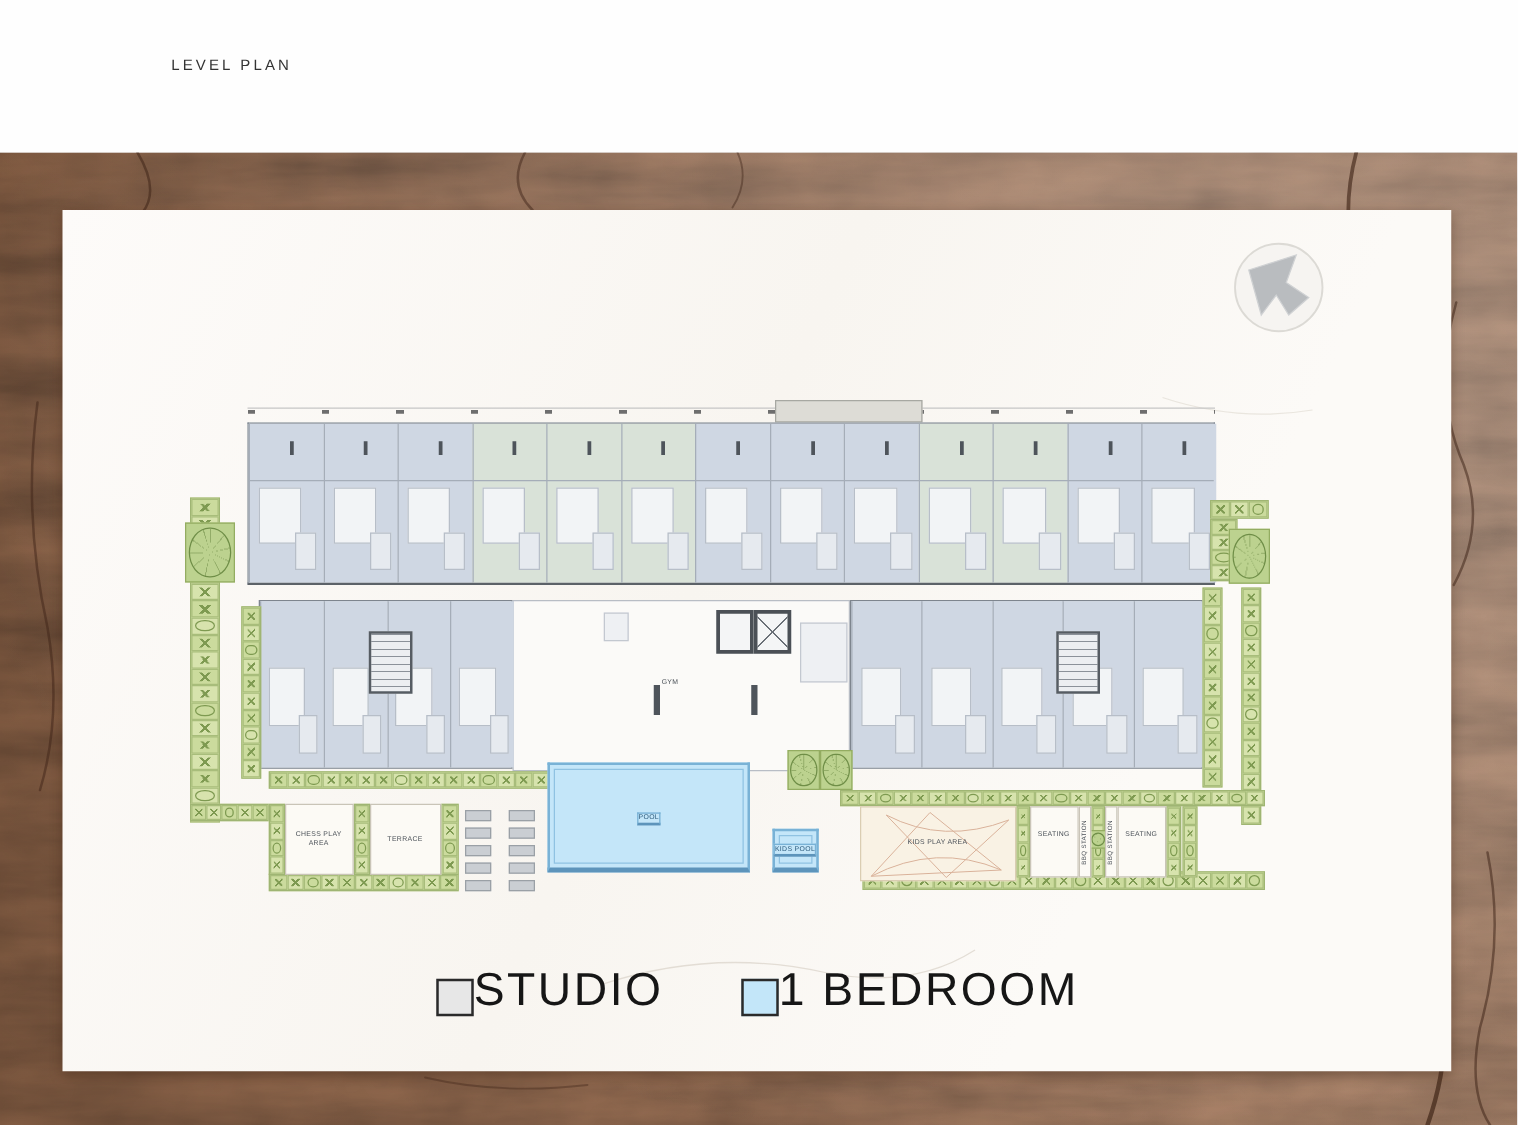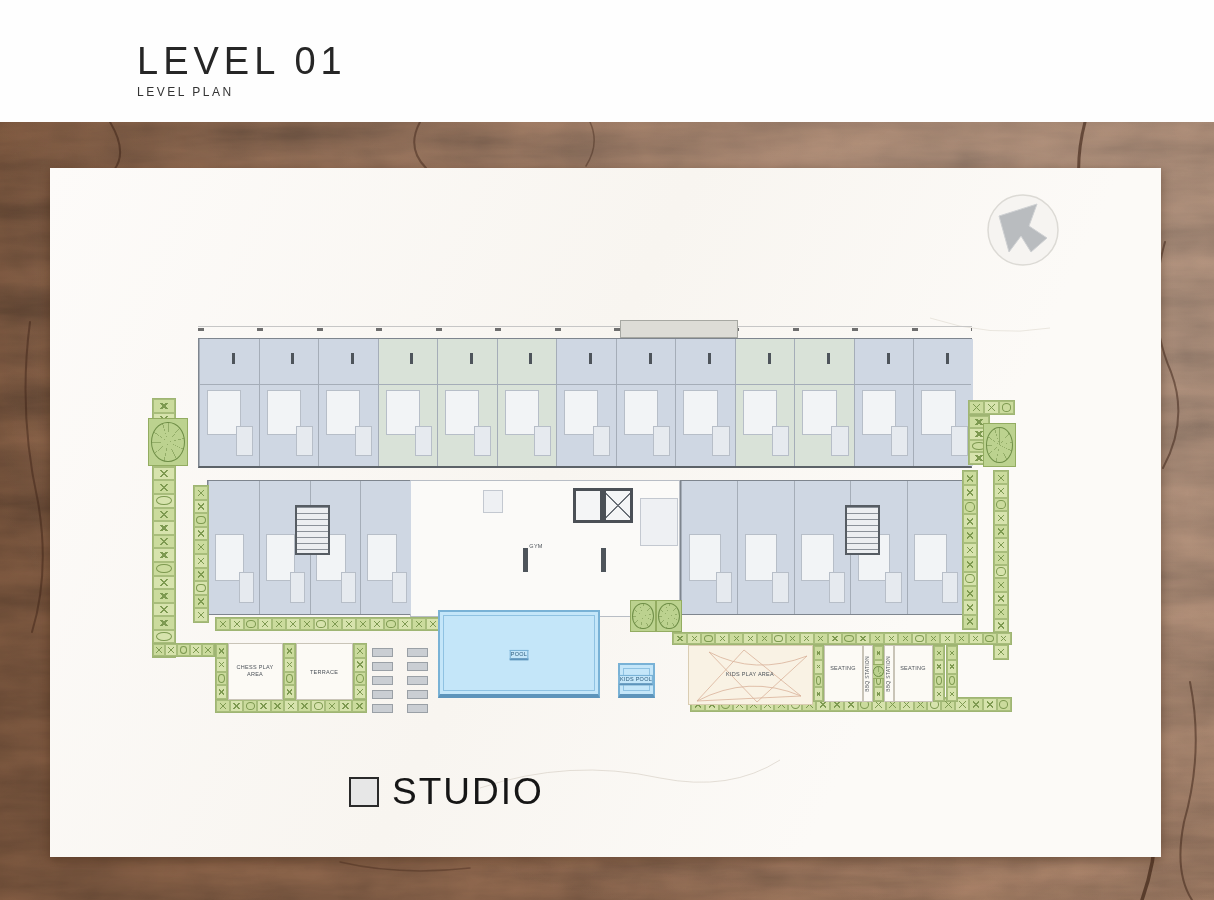--- a/index.html
+++ b/index.html
@@ -56,21 +56,21 @@
   .lounger{position:absolute;background:#caced3;border:1px solid #9aa0a6;box-sizing:border-box}
   .plab{position:absolute;font-size:10px;color:#4b5158;letter-spacing:.5px;white-space:pre-line;
         text-align:center;transform:translate(-50%,-50%) scale(.55);transform-origin:center;line-height:1.25}
   .plab.rot{transform:translate(-50%,-50%) rotate(-90deg) scale(.5)}
   .plab.pool{color:#2c5b7c}
   .dim{position:absolute;background-image:
        linear-gradient(#c6c6c6 0 0),
        repeating-linear-gradient(90deg,#6e6e6e 0 6px,transparent 6px 59.5px);
        background-size:100% 1px,100% 3px;background-position:0 0,0 2px;background-repeat:no-repeat}
   
-  .leg{position:absolute;display:flex;align-items:center;gap:13px}
+  .leg{position:absolute;display:flex;align-items:flex-end;}
   .sw{width:30px;height:30px;border:2.5px solid #2a2a2a;box-sizing:border-box}
   .leg span{font-size:37px;letter-spacing:2px;color:#161616}
   
   #north{position:absolute;left:935px;top:24px}
 </style>
 </head>
 <body>
 
 <svg id="tex" width="1214" height="778" viewBox="0 0 1214 778">
   <defs>
@@ -107,21 +107,20 @@
     <path d="M1085,0 q-16,60 8,120 q20,50 -6,90" stroke-width="3" opacity="0.6"></path>
     <path d="M1165,120 q-20,70 6,130 q18,48 -8,96" stroke-width="2" opacity="0.5"></path>
     <path d="M1138,500 q-14,80 10,150 q18,60 -6,128" stroke-width="3.5" opacity="0.65"></path>
     <path d="M1190,560 q14,70 -6,140 q-10,50 8,78" stroke-width="2" opacity="0.5"></path>
     <path d="M340,740 q60,14 130,6" stroke-width="1.5" opacity="0.35"></path>
     <path d="M30,200 q-12,90 8,180 q12,70 -6,130" stroke-width="2" opacity="0.45"></path>
   </g>
 </svg>
 
 <div class="hdr">
-  <h1>LEVEL 01</h1>
   <div class="sub">LEVEL PLAN</div>
 </div>
 
 <div id="card">
 
   <svg class="abs" width="1111" height="689" style="left:0;top:0">
     <path d="M430,620 q90,-30 180,-10 q70,14 120,-18" fill="none" stroke="#d9d2c8" stroke-width="1" opacity="0.7"></path>
     <path d="M880,150 q60,20 120,10" fill="none" stroke="#ded8cf" stroke-width="1" opacity="0.6"></path>
   </svg>
 
@@ -444,13 +443,17 @@
       <div class="plab" style="left: 793px; top: 500px;">SEATING</div>
       <div class="plab" style="left: 863px; top: 500px;">SEATING</div>
       <div class="plab rot" style="left: 818px; top: 506px;">BBQ STATION</div>
       <div class="plab rot" style="left: 839px; top: 506px;">BBQ STATION</div>
     </div>
 
   <div class="leg" style="left:299px;top:603px">
     <div class="sw" style="background: rgb(231, 231, 231);"></div>
     <span>STUDIO</span>
   </div>
+  <div class="leg" style="left:543px;top:603px">
+    <div class="sw" style="background: rgb(195, 230, 249);"></div>
+    <span>1 BEDROOM</span>
+  </div>
 </div>
 
 </body></html>

